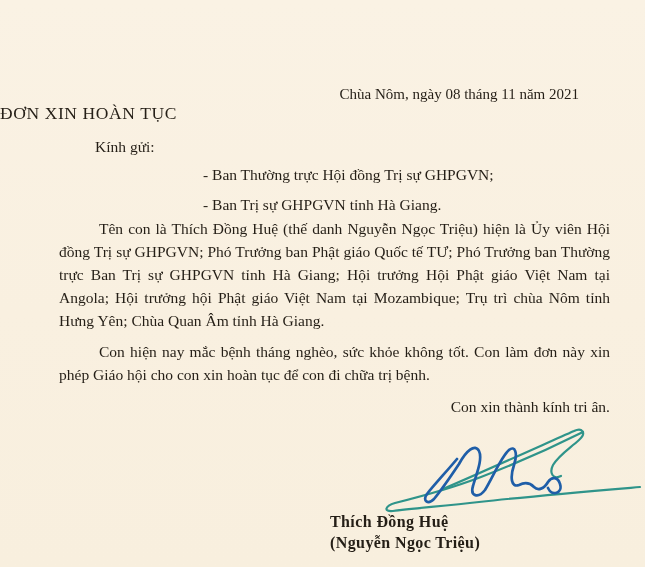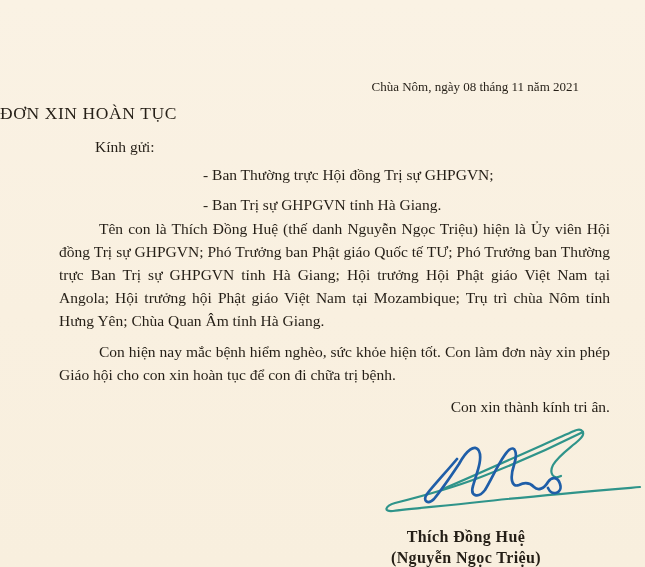--- a/index.html
+++ b/index.html
@@ -15,22 +15,22 @@
   .nat-header {
     position: absolute;
     top: 16px; left: 0; right: 0;
     text-align: center;
     font-weight: bold;
   }
   .nh1 { font-size: 17px; letter-spacing: 0.4px; }
   .nh2 { font-size: 16px; margin-top: 3px; }
   .date-line {
     position: absolute;
-    top: 79px; right: 66px;
-    font-size: 13px;
+    top: 86px; right: 66px;
+    font-size: 15px;
   }
   .doc-title {
     position: absolute;
     top: 103px; left: 0; right: 0;
     text-align: left;
     font-size: 17.5px;
     letter-spacing: 0.6px;
   }
   .salutation {
     position: absolute;
@@ -58,25 +58,23 @@
     font-size: 15.5px;
   }
   .signature-svg {
     position: absolute;
     top: 424px; left: 383px;
     width: 260px; height: 96px;
   }
   .signer-name, .signer-birthname {
     position: absolute;
     left: 330px; width: 272px;
-    text-align: center;
     font-weight: bold;
     font-size: 16px;
     letter-spacing: 0.4px;
-    margin-top: 15px;
   }
   .signer-name { top: 513px; }
   .signer-birthname { top: 534px; }
 </style>
 </head>
 <body>
 
 <div class="page">
 
 
@@ -84,21 +82,21 @@
 
   <div class="doc-title">ĐƠN XIN HOÀN TỤC</div>
 
   <div class="salutation">Kính gửi:</div>
 
   <div class="recipient r2">- Ban Trị sự GHPGVN tỉnh Hà Giang.</div>
   <div class="recipient r1">- Ban Thường trực Hội đồng Trị sự GHPGVN;</div>
 
   <div class="body-text">
     <p class="p1">Tên con là Thích Đồng Huệ (thế danh Nguyễn Ngọc Triệu) hiện là Ủy viên Hội đồng Trị sự GHPGVN; Phó Trưởng ban Phật giáo Quốc tế TƯ; Phó Trưởng ban Thường trực Ban Trị sự GHPGVN tỉnh Hà Giang; Hội trưởng Hội Phật giáo Việt Nam tại Angola; Hội trưởng hội Phật giáo Việt Nam tại Mozambique; Trụ trì chùa Nôm tỉnh Hưng Yên; Chùa Quan Âm tỉnh Hà Giang.</p>
-    <p class="p2">Con hiện nay mắc bệnh hiểm nghèo, sức khỏe hiện tốt. Con làm đơn này xin phép Giáo hội cho con xin hoàn tục để con đi chữa trị bệnh.</p>
+    <p class="p2">Con hiện nay mắc bệnh tháng nghèo, sức khỏe không tốt. Con làm đơn này xin phép Giáo hội cho con xin hoàn tục để con đi chữa trị bệnh.</p>
     <p class="p3">Con xin thành kính tri ân.</p>
   </div>
 
 
   <svg class="signature-svg" viewBox="0 0 260 96" xmlns="http://www.w3.org/2000/svg" aria-hidden="true">
     <path d="M200 8 C168 24, 132 40, 98 53 C64 66, 24 76, 12 79 C2 82, 0 88, 10 87 C24 85, 60 82, 96 78 C150 72, 210 67, 257 63" fill="none" stroke-width="2.2" stroke-linecap="round" stroke="#2f948a"></path>
     <path d="M60 65 C95 50, 155 23, 191 7 C199 3, 204 9, 196 16 C186 25, 176 31, 170 41 C166 49, 170 56, 178 52" fill="none" stroke-width="2.2" stroke-linecap="round" stroke="#2f948a"></path>
     <path d="M74 35 C64 47, 50 62, 44 70 C39 77, 45 81, 51 75 C60 64, 68 52, 76 40 C83 27, 92 19, 96 27 C100 35, 93 51, 90 62 C87 72, 95 75, 102 66 C110 53, 118 33, 126 26 C132 21, 135 29, 131 41 C127 53, 128 64, 136 61 C142 58, 147 59, 151 63 C155 67, 161 65, 165 58 C169 52, 175 53, 177 60 C180 69, 169 73, 165 64" fill="none" stroke-width="2.7" stroke-linecap="round" stroke="#1f5ea8"></path>
   </svg>
 

